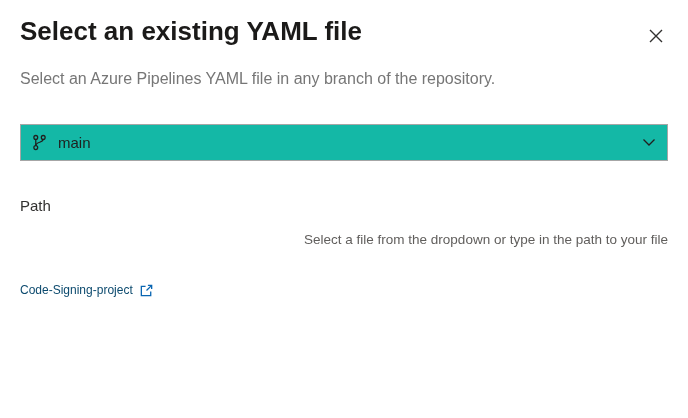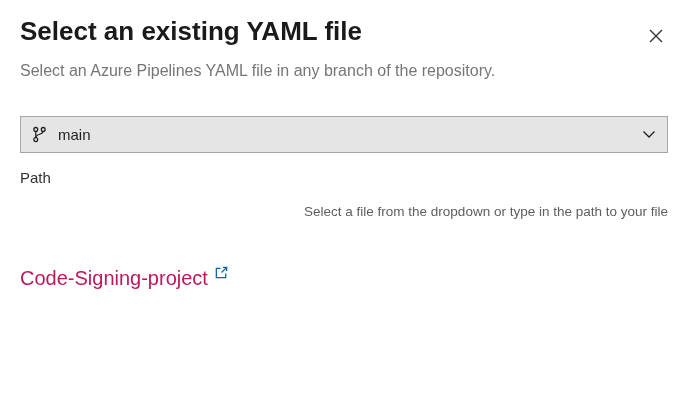--- a/index.html
+++ b/index.html
@@ -35,38 +35,38 @@
     align-items: center;
     justify-content: center;
     cursor: pointer;
     background: transparent;
     border: none;
     margin-top: 4px;
     margin-right: -4px;
   }
   .close-btn svg { display: block; }
   .subtitle {
-    margin-top: 8px;
+    margin-top: 16px;
     font-size: 16px;
     line-height: 1.35;
     color: #767676;
     max-width: 560px;
   }
   .field-label {
     font-size: 15px;
     color: #323130;
     margin-bottom: 8px;
   }
   .branch-section { margin-top: 34px; }
-  .path-section { margin-top: 16px; }
+  .path-section { margin-top: 36px; }
   .dropdown {
     width: 648px;
     height: 37px;
     border: 1px solid #a6a6a6;
-    background: #e5e5e5;
+    background: #14b8a6;
     display: flex;
     align-items: center;
     padding: 0 10px;
     cursor: pointer;
   }
   .dropdown .value {
     font-size: 15px;
     color: #201f1e;
     flex: 1;
   }
@@ -86,25 +86,24 @@
     color: #605e5c;
     text-align: right;
   }
   .repo-link-row {
     margin-top: 36px;
     display: flex;
     align-items: center;
     gap: 6px;
   }
   .repo-link {
-    font-size: 20px;
-    color: #be185d;
+    font-size: 12px;
+    color: #0c4a6e;
     text-decoration: none;
     cursor: pointer;
-    margin-top: 12px;
   }
   .external-icon { display: flex; align-items: center; cursor: pointer; }
 </style>
 </head>
 <body>
 
 <div class="panel">
 
   <div class="header">
     <div class="title">Select an existing YAML file</div>

